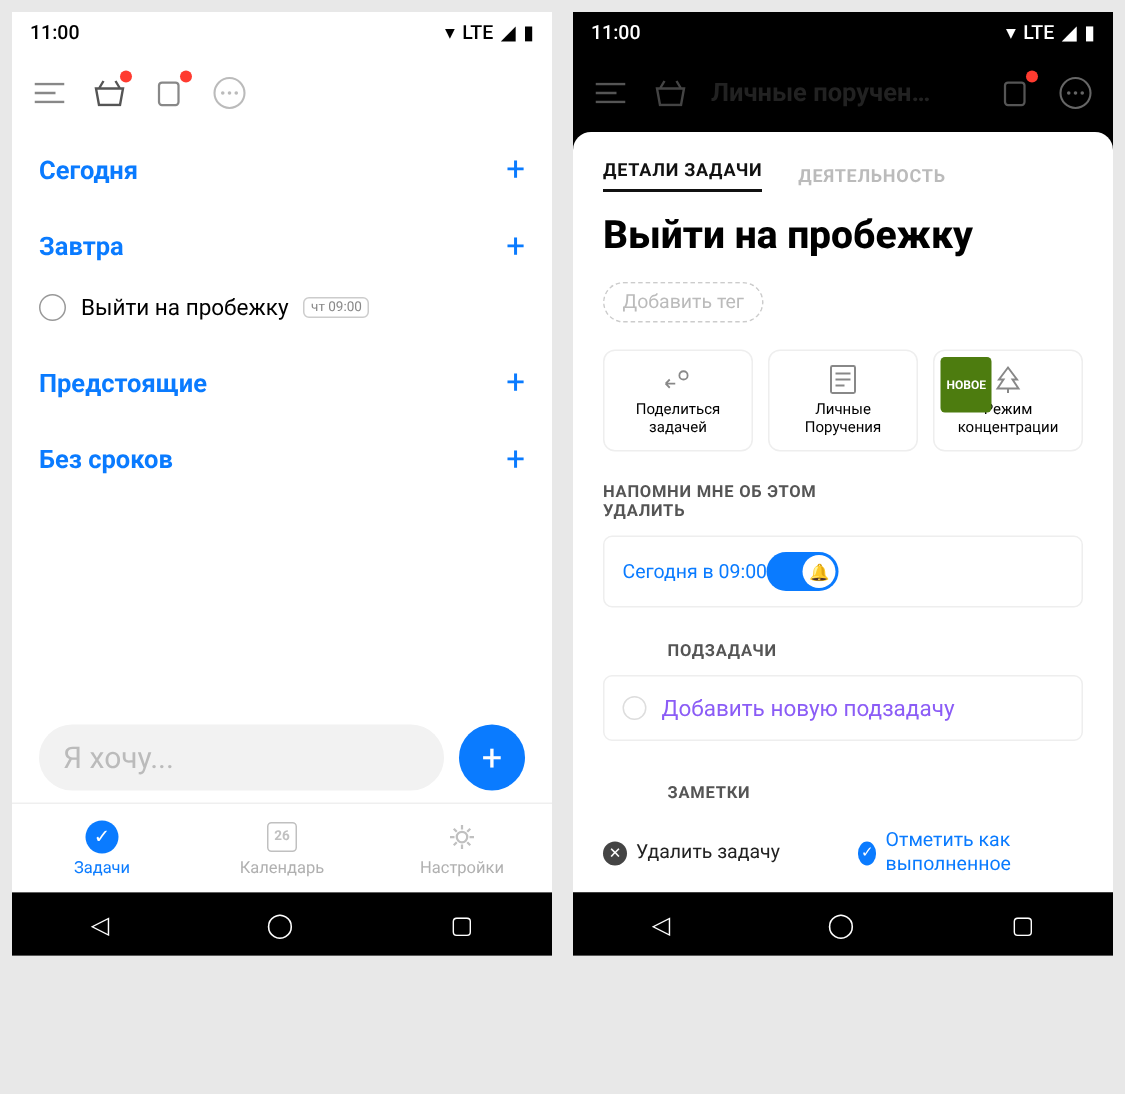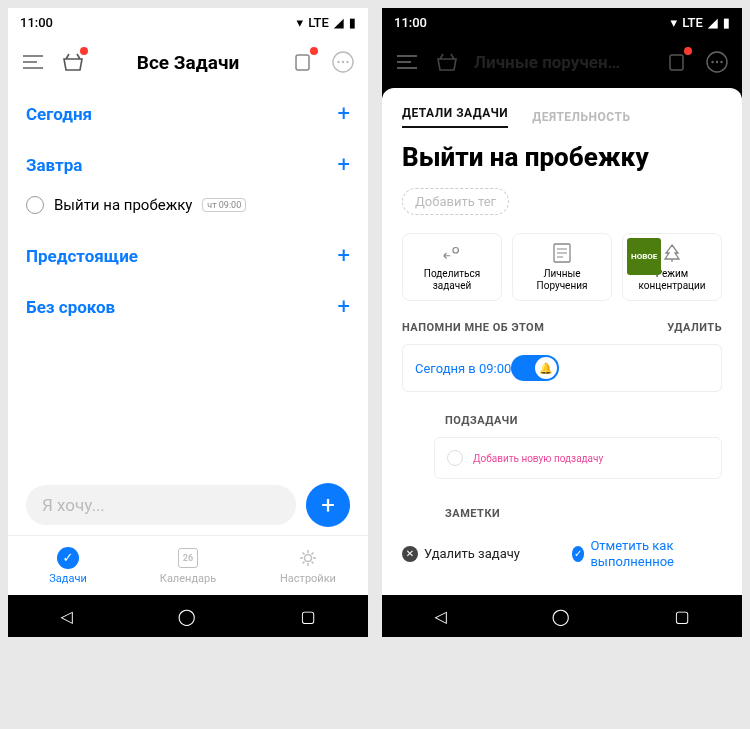--- a/index.html
+++ b/index.html
@@ -56,21 +56,21 @@
   .sec { display:flex; align-items:center; justify-content:space-between; padding: 13px 18px; }
   .sec-title { color:#0a7bff; font-size:17px; font-weight:700; }
   .sec-plus { color:#0a7bff; font-size:22px; font-weight:400; }
   .task-row { display:flex; align-items:center; gap:10px; padding: 6px 18px 16px; }
   .task-circle { width:18px; height:18px; border:1.5px solid #999; border-radius:50%; }
   .task-text { font-size:15px; }
   .task-badge { font-size:9px; color:#888; border:1px solid #ccc; border-radius:4px; padding:1px 4px; }
 
   
   .quickadd { display:flex; align-items:center; gap:10px; padding: 8px 18px; background:#fff; }
-  .quickadd-input { flex:1; background:#f2f2f2; border-radius:22px; padding:10px 16px; color:#bbb; font-size:17px; }
+  .quickadd-input { flex:1; background:#f2f2f2; border-radius:22px; padding:10px 16px; color:#bbb; font-size:20px; }
   .fab { width:44px; height:44px; border-radius:50%; background:#0a7bff; display:flex; align-items:center; justify-content:center; color:#fff; font-size:24px; }
 
   .tabbar { display:flex; height:60px; background:#fff; border-top:1px solid #efefef; }
   .tab { flex:1; display:flex; flex-direction:column; align-items:center; justify-content:center; gap:3px; font-size:11px; }
   .tab .ticon { width:22px; height:22px; display:flex; align-items:center; justify-content:center; }
   .tab.active { color:#0a7bff; }
   .tab.inactive { color:#b0b0b0; }
   .ticon-check { width:22px; height:22px; border-radius:50%; background:#0a7bff; color:#fff; display:flex; align-items:center; justify-content:center; font-size:13px; }
   .ticon-cal { width:20px; height:20px; border:1.5px solid #c0c0c0; border-radius:3px; display:flex; align-items:center; justify-content:center; font-size:9px; color:#c0c0c0; font-weight:700; }
 
@@ -86,28 +86,28 @@
   .tab-unsel { color:#bbb; }
   .task-title { font-size:26px; font-weight:800; margin:10px 0 16px; }
   .tag-chip { display:inline-block; border:1px dashed #ccc; border-radius:16px; padding:5px 12px; color:#bbb; font-size:13px; margin-bottom:18px; }
 
   .cards { display:flex; gap:10px; margin-bottom:20px; }
   .card { flex:1; border:1px solid #eee; border-radius:8px; padding:8px 4px; display:flex; flex-direction:column; align-items:center; gap:4px; position:relative; }
   .card-icon { width:22px; height:22px; display:flex; align-items:center; justify-content:center; color:#666; }
   .card-label { font-size:10px; text-align:center; line-height:1.2; }
   .badge-new { position:absolute; top:4px; left:4px; background:#4d7c0f; color:#fff; font-size:8px; padding:14px 4px; border-radius:3px; font-weight:700; }
 
-  .label-row { display:flex; justify-content:space-between; font-size:11px; letter-spacing:0.5px; font-weight:700; color:#555; margin-bottom:10px; }
+  .label-row { display:flex; justify-content:space-between; font-size:11px; letter-spacing:0.5px; font-weight:700; color:#555; margin-bottom:10px;flex-direction:column; }
   .reminder-row { border:1px solid #eee; border-radius:6px; padding:10px 12px; display:flex; align-items:center; justify-content:flex-start; margin-bottom:22px; }
   .reminder-text { color:#0a7bff; font-size:13px; }
   .switch { width:48px; height:26px; background:#0a7bff; border-radius:13px; display:flex; align-items:center; justify-content:flex-end; padding:2px; }
   .switch-knob { width:22px; height:22px; background:#fff; border-radius:50%; display:flex; align-items:center; justify-content:center; color:#0a7bff; font-size:11px; }
 
   .sublabel { font-size:11px; letter-spacing:0.5px; font-weight:700; color:#555; margin-bottom:10px;padding-left:43px; }
-  .subtask-row { border:1px solid #eee; border-radius:6px; padding:12px; display:flex; align-items:center; gap:10px; color:#ec4899; font-size:10px; margin-bottom:28px;margin-left:32px; }
+  .subtask-row { border:1px solid #eee; border-radius:6px; padding:12px; display:flex; align-items:center; gap:10px; color:#8b5cf6; font-size:15px; margin-bottom:28px; }
   .subtask-circle { width:16px; height:16px; border:1.5px solid #ddd; border-radius:50%; }
 
   .notes-box { border:1px dashed #ccc; border-radius:4px; padding:14px; text-align:center; color:#888; font-size:14px; margin-bottom:8px; }
 
   .bottom-actions { display:flex; align-items:center; gap:6px; padding:8px 0; border-top: 0px solid #eee; }
   .act { display:flex; align-items:center; gap:6px; font-size:13px; }
   .act.delete { color:#222; }
   .act.done { color:#0a7bff; margin-left:auto; max-width:150px; line-height:1.2; }
   .act .circ { width:16px; height:16px; border-radius:50%; display:flex; align-items:center; justify-content:center; font-size:10px; }
   .circ.x { background:#444; color:#fff; }
@@ -133,21 +133,20 @@
       <svg width="20" height="14" viewBox="0 0 20 14">
           <path d="M0 1h20M0 7h14M0 13h20" stroke="#888" stroke-width="1.8"></path>
         </svg>
     </div>
     <div class="iconbtn">
       <svg width="22" height="18" viewBox="0 0 22 18">
           <path d="M4 6l3-5 M18 6l-3-5 M2 6h18l-2 11H4z" fill="none" stroke="#555" stroke-width="1.6"></path>
         </svg>
       <span class="reddot"></span>
     </div>
-    <div class="appbar-title">Все Задачи</div>
     <div class="iconbtn">
       <svg width="20" height="20" viewBox="0 0 20 20">
           <rect x="3" y="3" width="13" height="15" rx="2" fill="none" stroke="#888" stroke-width="1.5"></rect>
         </svg>
       <span class="reddot"></span>
     </div>
     <div class="iconbtn">
       <svg width="22" height="22" viewBox="0 0 22 22">
           <circle cx="11" cy="11" r="10" fill="none" stroke="#bbb" stroke-width="1.4"></circle>
           <circle cx="6.5" cy="11" r="1.2" fill="#bbb"></circle>

